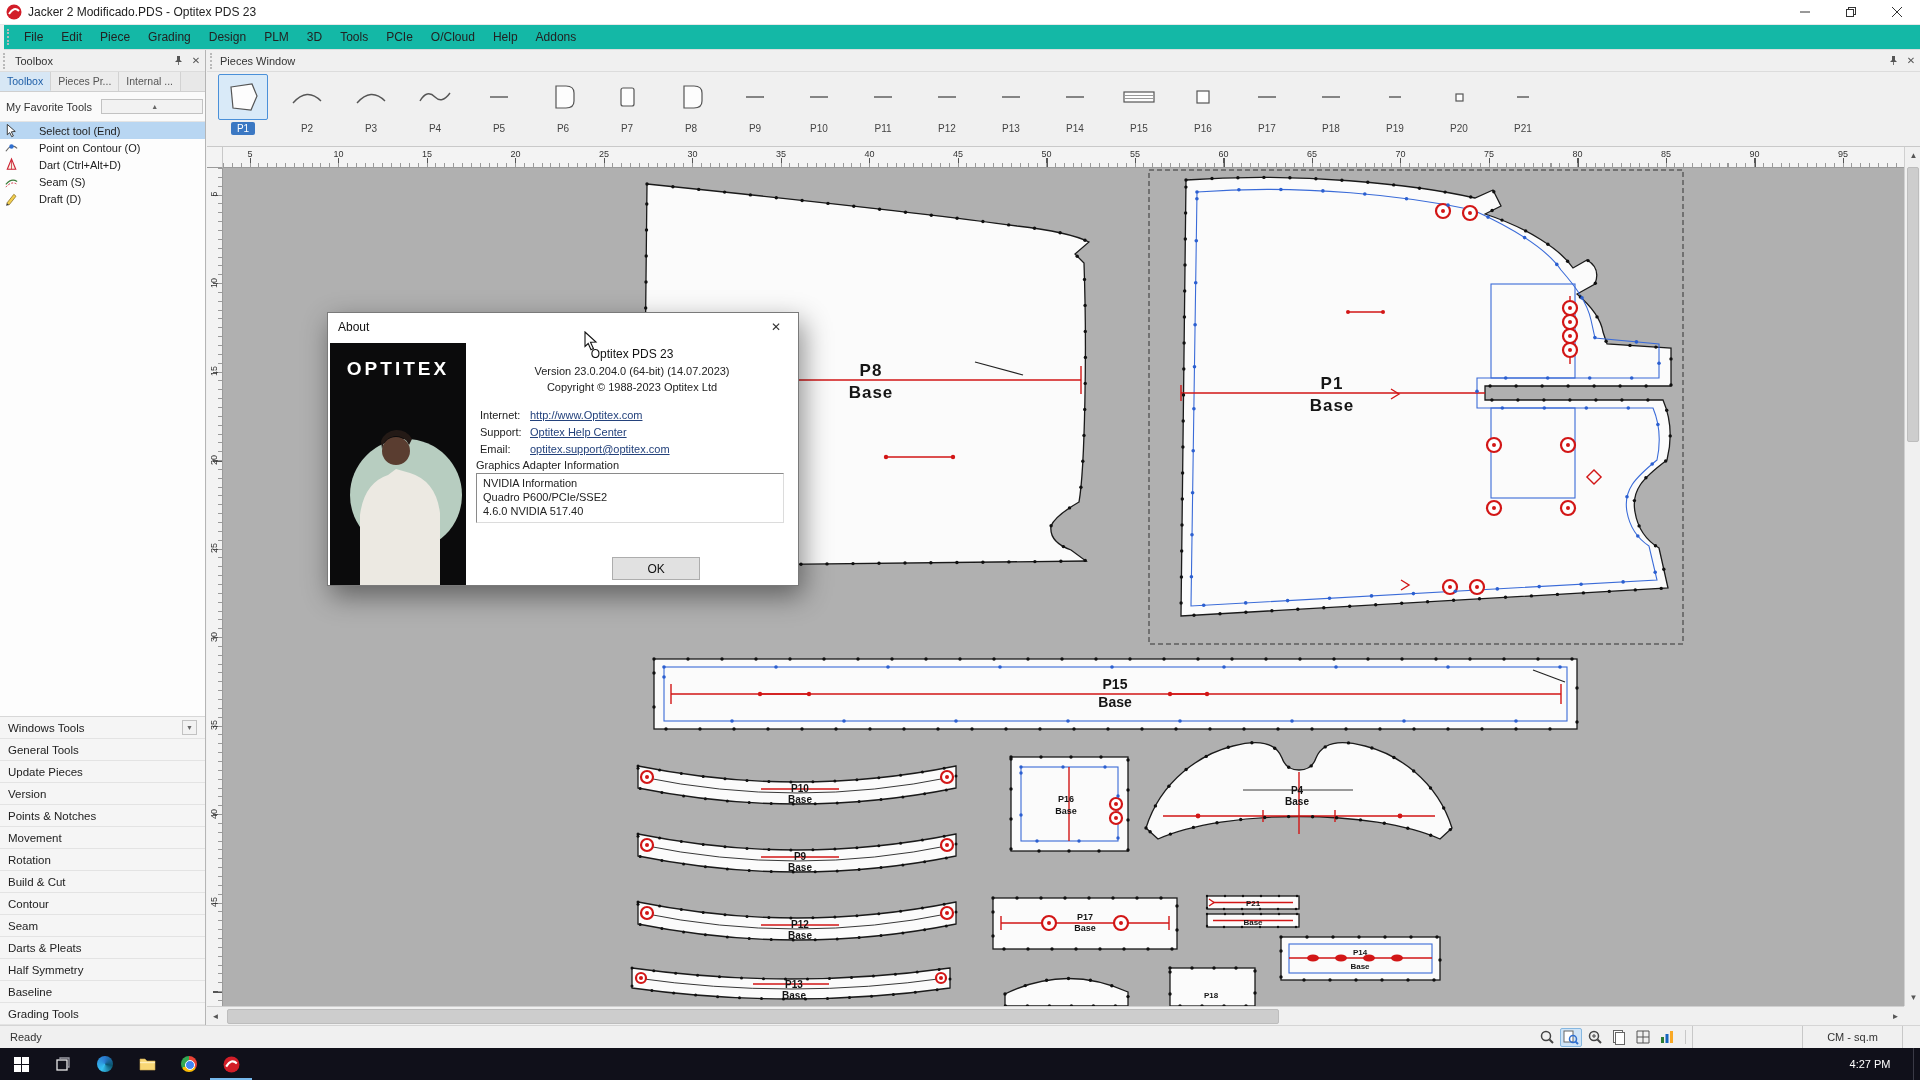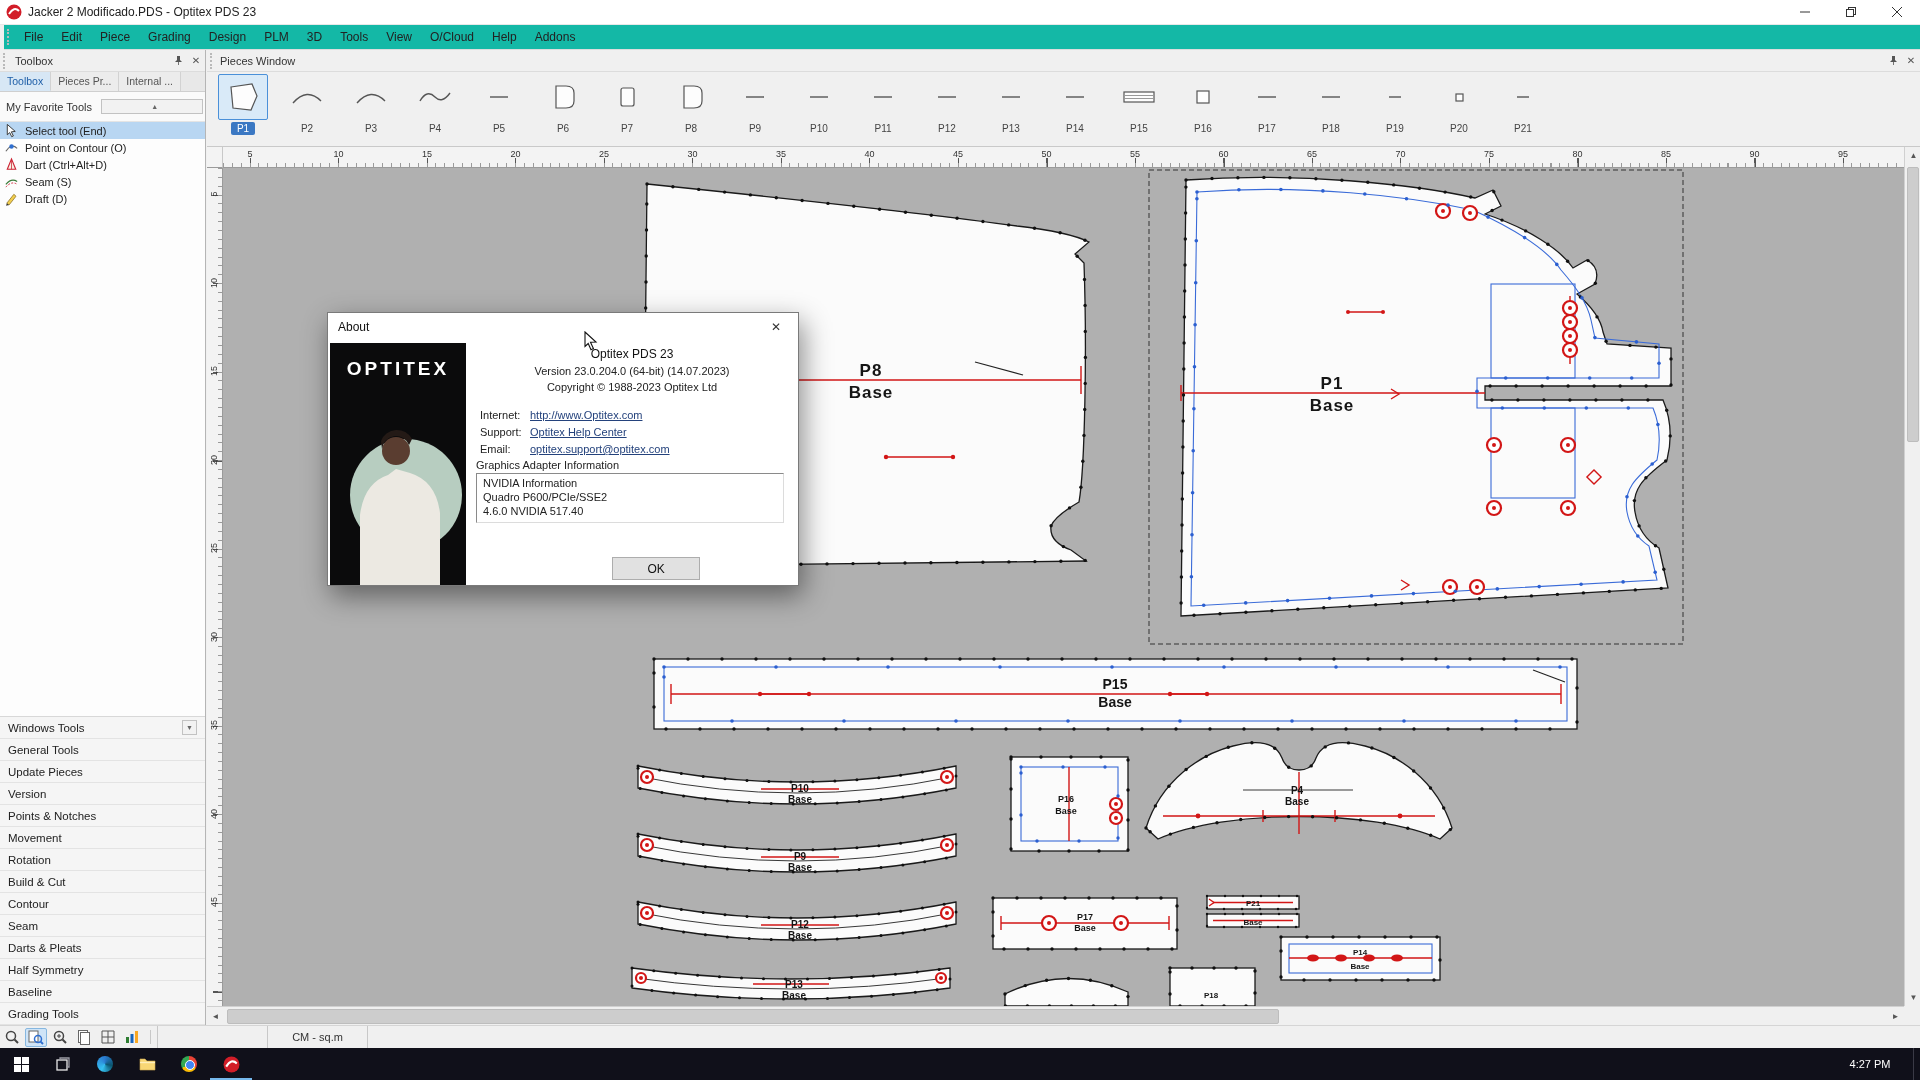--- a/index.html
+++ b/index.html
@@ -27,21 +27,21 @@
   .panel-hdr{height:22px;background:#f0f0f0;display:flex;align-items:center;font-size:11px;color:#333;border-bottom:1px solid #dcdcdc;}
   .panel-hdr .htitle{flex:1;padding-left:4px;}
   .hbtn{width:18px;height:18px;display:flex;align-items:center;justify-content:center;color:#555;font-size:10px;}
   #toolbox-tabs{height:20px;display:flex;background:#e8e8e8;border-bottom:1px solid #cfcfcf;}
   .tbtab{font-size:10.5px;color:#555;padding:3px 7px;border-right:1px solid #d2d2d2;background:#ececec;white-space:nowrap;}
   .tbtab.active{background:#d7e7f5;color:#1f5fa8;border-bottom:1px solid #d7e7f5;}
   #fav-hdr{height:30px;display:flex;align-items:center;background:#fafafa;border-bottom:1px solid #e4e4e4;font-size:11px;color:#333;}
   #fav-hdr span{flex:1;padding-left:6px;}
   .sq-btn{width:15px;height:15px;border:1px solid #c2c2c2;background:#f2f2f2;color:#666;font-size:7px;display:flex;align-items:center;justify-content:center;margin-right:2px;}
   #fav-tools{background:#fdfdfd;}
-  .toolrow{height:17px;display:flex;align-items:center;font-size:11px;color:#222;padding-left:4px;gap:6px;white-space:nowrap;}
+  .toolrow{height:17px;display:flex;align-items:center;font-size:11px;color:#222;padding-left:4px;gap:20px;white-space:nowrap;}
   .toolrow.sel{background:#b8d6f2;}
   .toolrow svg{flex:0 0 auto;}
   #tb-fill{flex:1;background:#fdfdfd;}
   #category-list{background:#f5f5f5;border-top:1px solid #d8d8d8;}
   .catrow{height:22px;display:flex;align-items:center;font-size:11.5px;color:#222;padding:0 6px 0 8px;border-bottom:1px solid #e3e3e3;background:#f5f5f5;}
   .catrow span.lbl{flex:1;}
 
   
   #rightarea{position:absolute;left:207px;top:0;right:0;height:975px;}
   #pieces-panel{position:absolute;left:0;top:0;right:0;height:97px;background:#f0f0f0;border-bottom:1px solid #c9c9c9;}
@@ -173,21 +173,21 @@
     <span class="grip"></span>
     <span id="menu-items" style="display:flex;">
         <span class="menu-item">File</span>
         <span class="menu-item">Edit</span>
         <span class="menu-item">Piece</span>
         <span class="menu-item">Grading</span>
         <span class="menu-item">Design</span>
         <span class="menu-item">PLM</span>
         <span class="menu-item">3D</span>
         <span class="menu-item">Tools</span>
-        <span class="menu-item">View</span>
+        <span class="menu-item">PCIe</span>
         <span class="menu-item">O/Cloud</span>
         <span class="menu-item">Help</span>
         <span class="menu-item">Addons</span>
       </span>
   </div>
 
   <div id="main">
 
     <div id="toolbox">
       <div class="panel-hdr">
@@ -1252,20 +1252,21 @@
       <div id="hscroll">
         <span class="scr-arrow">◄</span>
         <div id="hthumb"></div>
         <span class="scr-arrow right">►</span>
       </div>
       <div id="scroll-corner"></div>
     </div>
   </div>
 
   <div id="statusbar">
+    <span class="ready">Ready</span>
     <span class="sicon">
         <svg width="16" height="16" viewBox="0 0 16 16">
           <circle cx="7" cy="7" r="4.5" fill="none" stroke="#444" stroke-width="1.5"></circle>
           <line x1="10.5" y1="10.5" x2="14" y2="14" stroke="#444" stroke-width="2"></line>
         </svg>
       </span>
     <span class="sicon active">
         <svg width="16" height="16" viewBox="0 0 16 16">
           <rect x="1" y="2" width="9" height="11" fill="#fff" stroke="#666"></rect>
           <circle cx="10" cy="10" r="3.5" fill="none" stroke="#2f6fd0" stroke-width="1.5"></circle>

